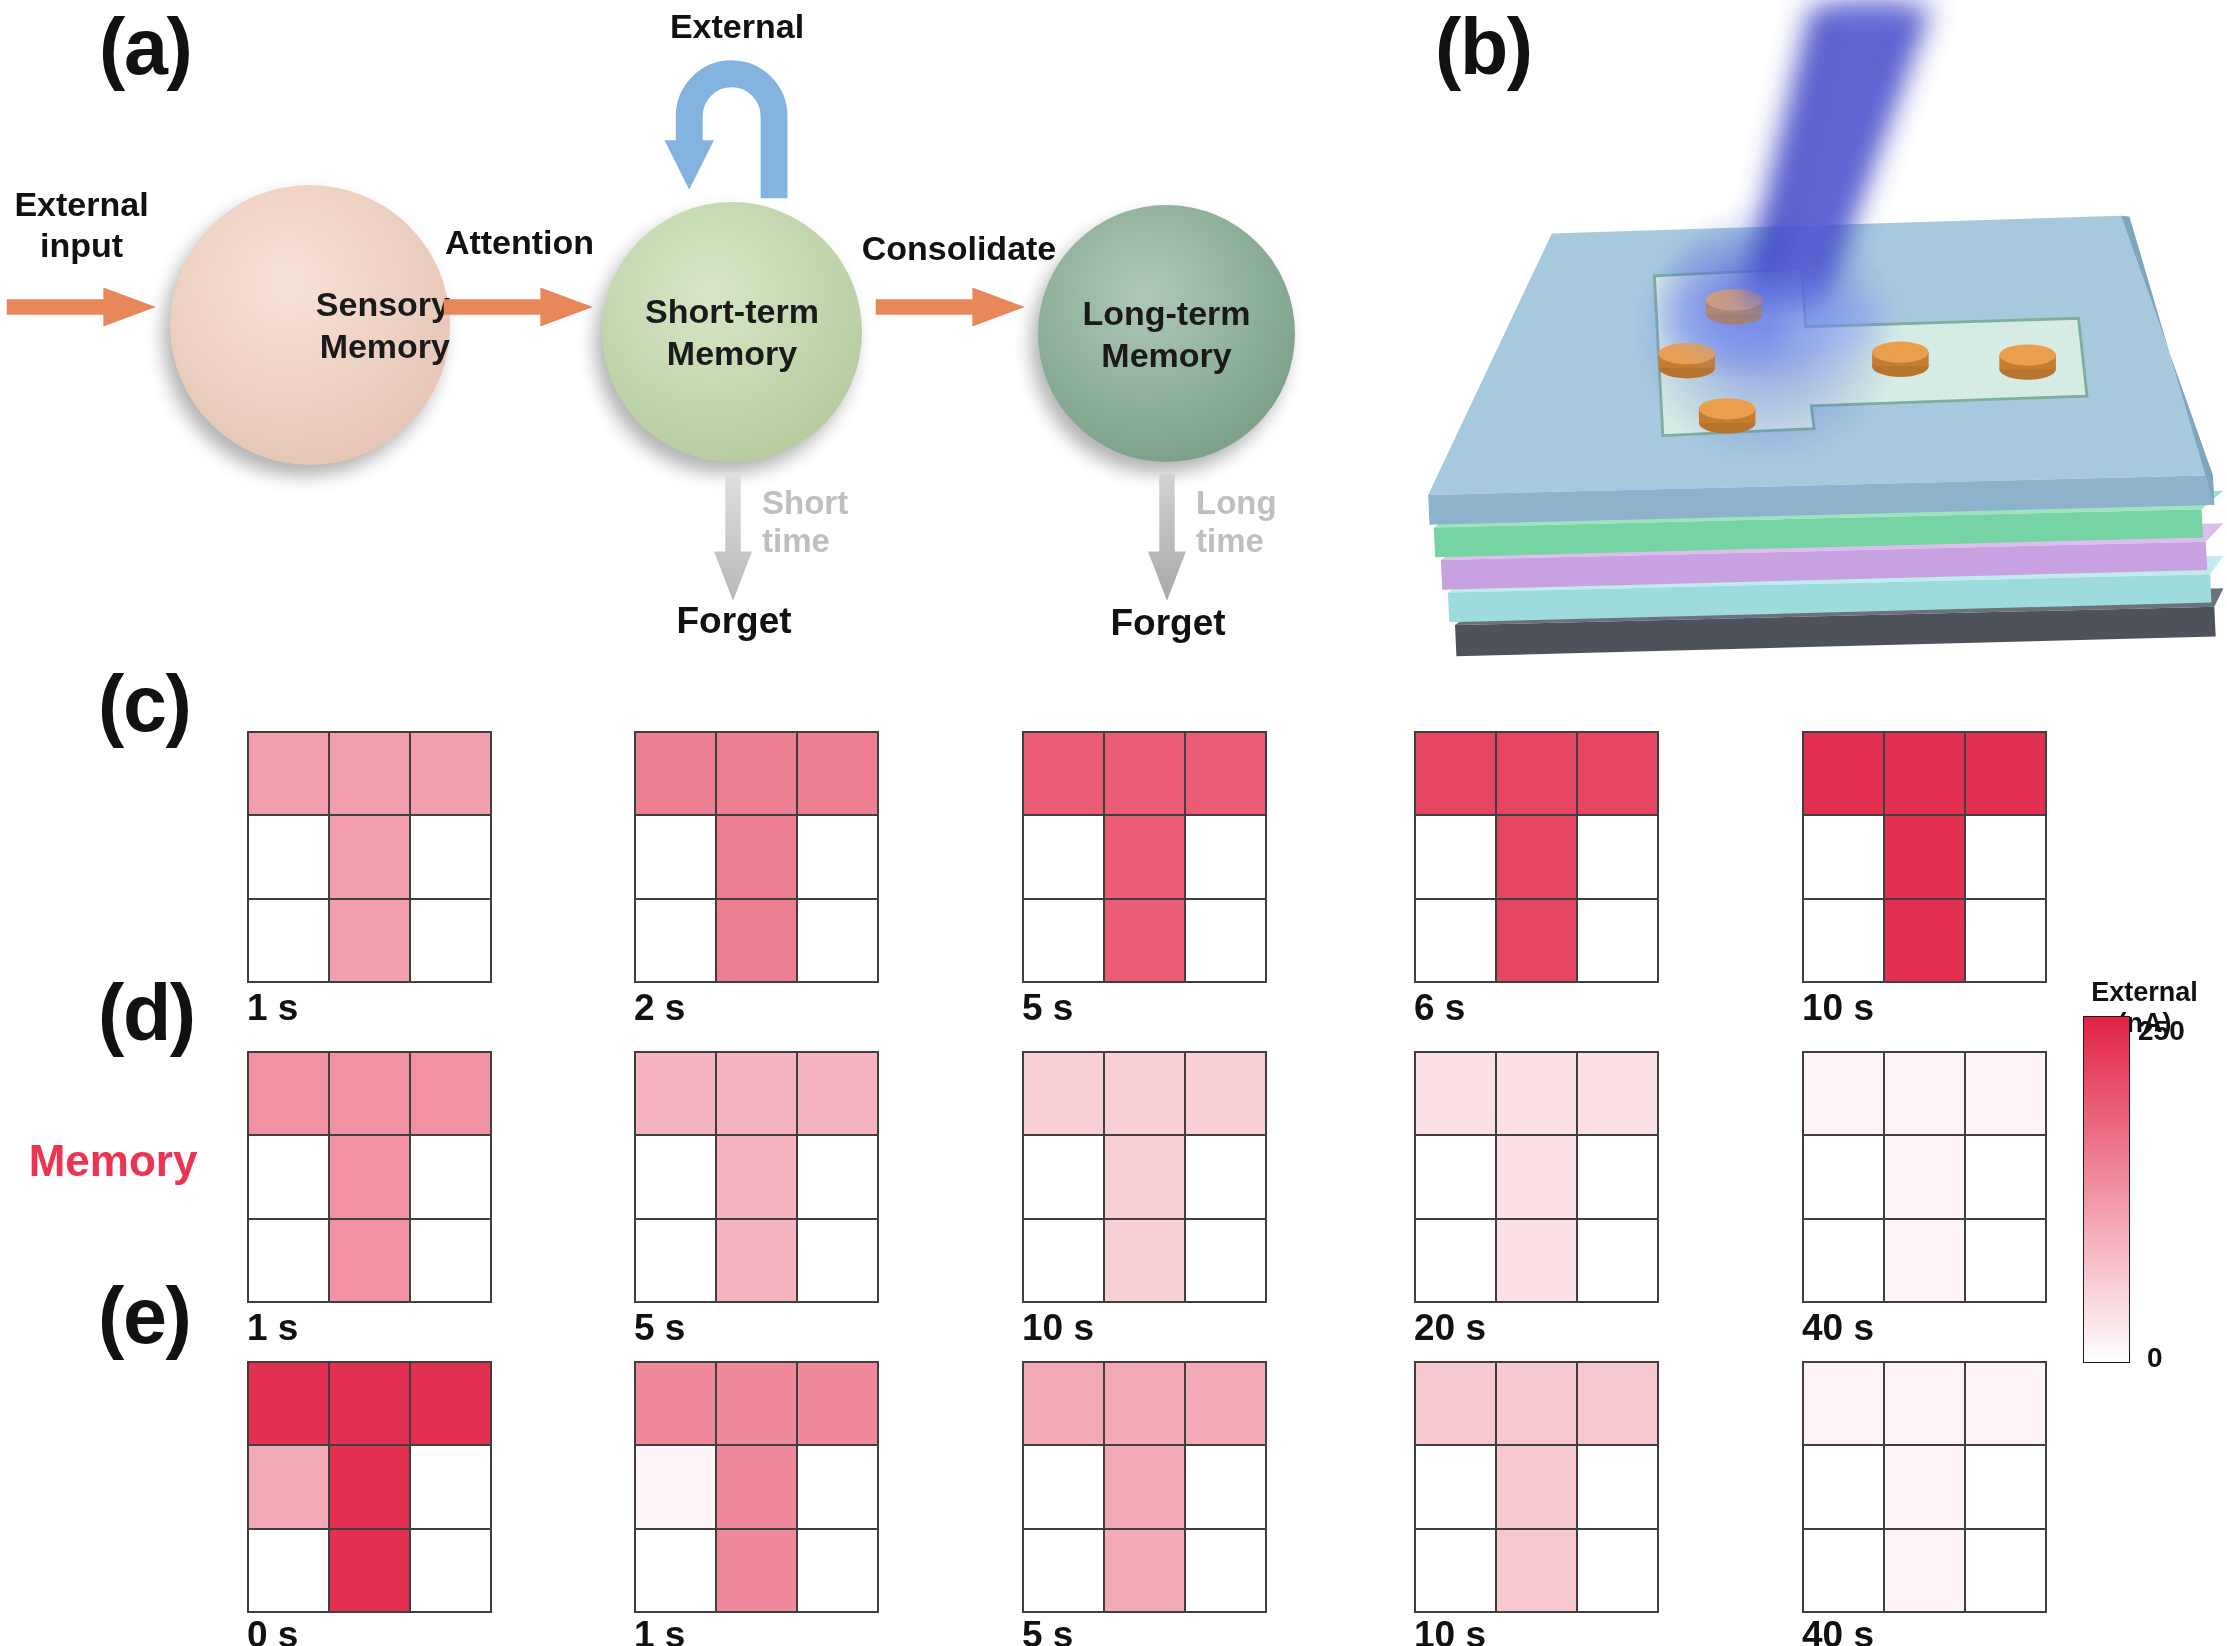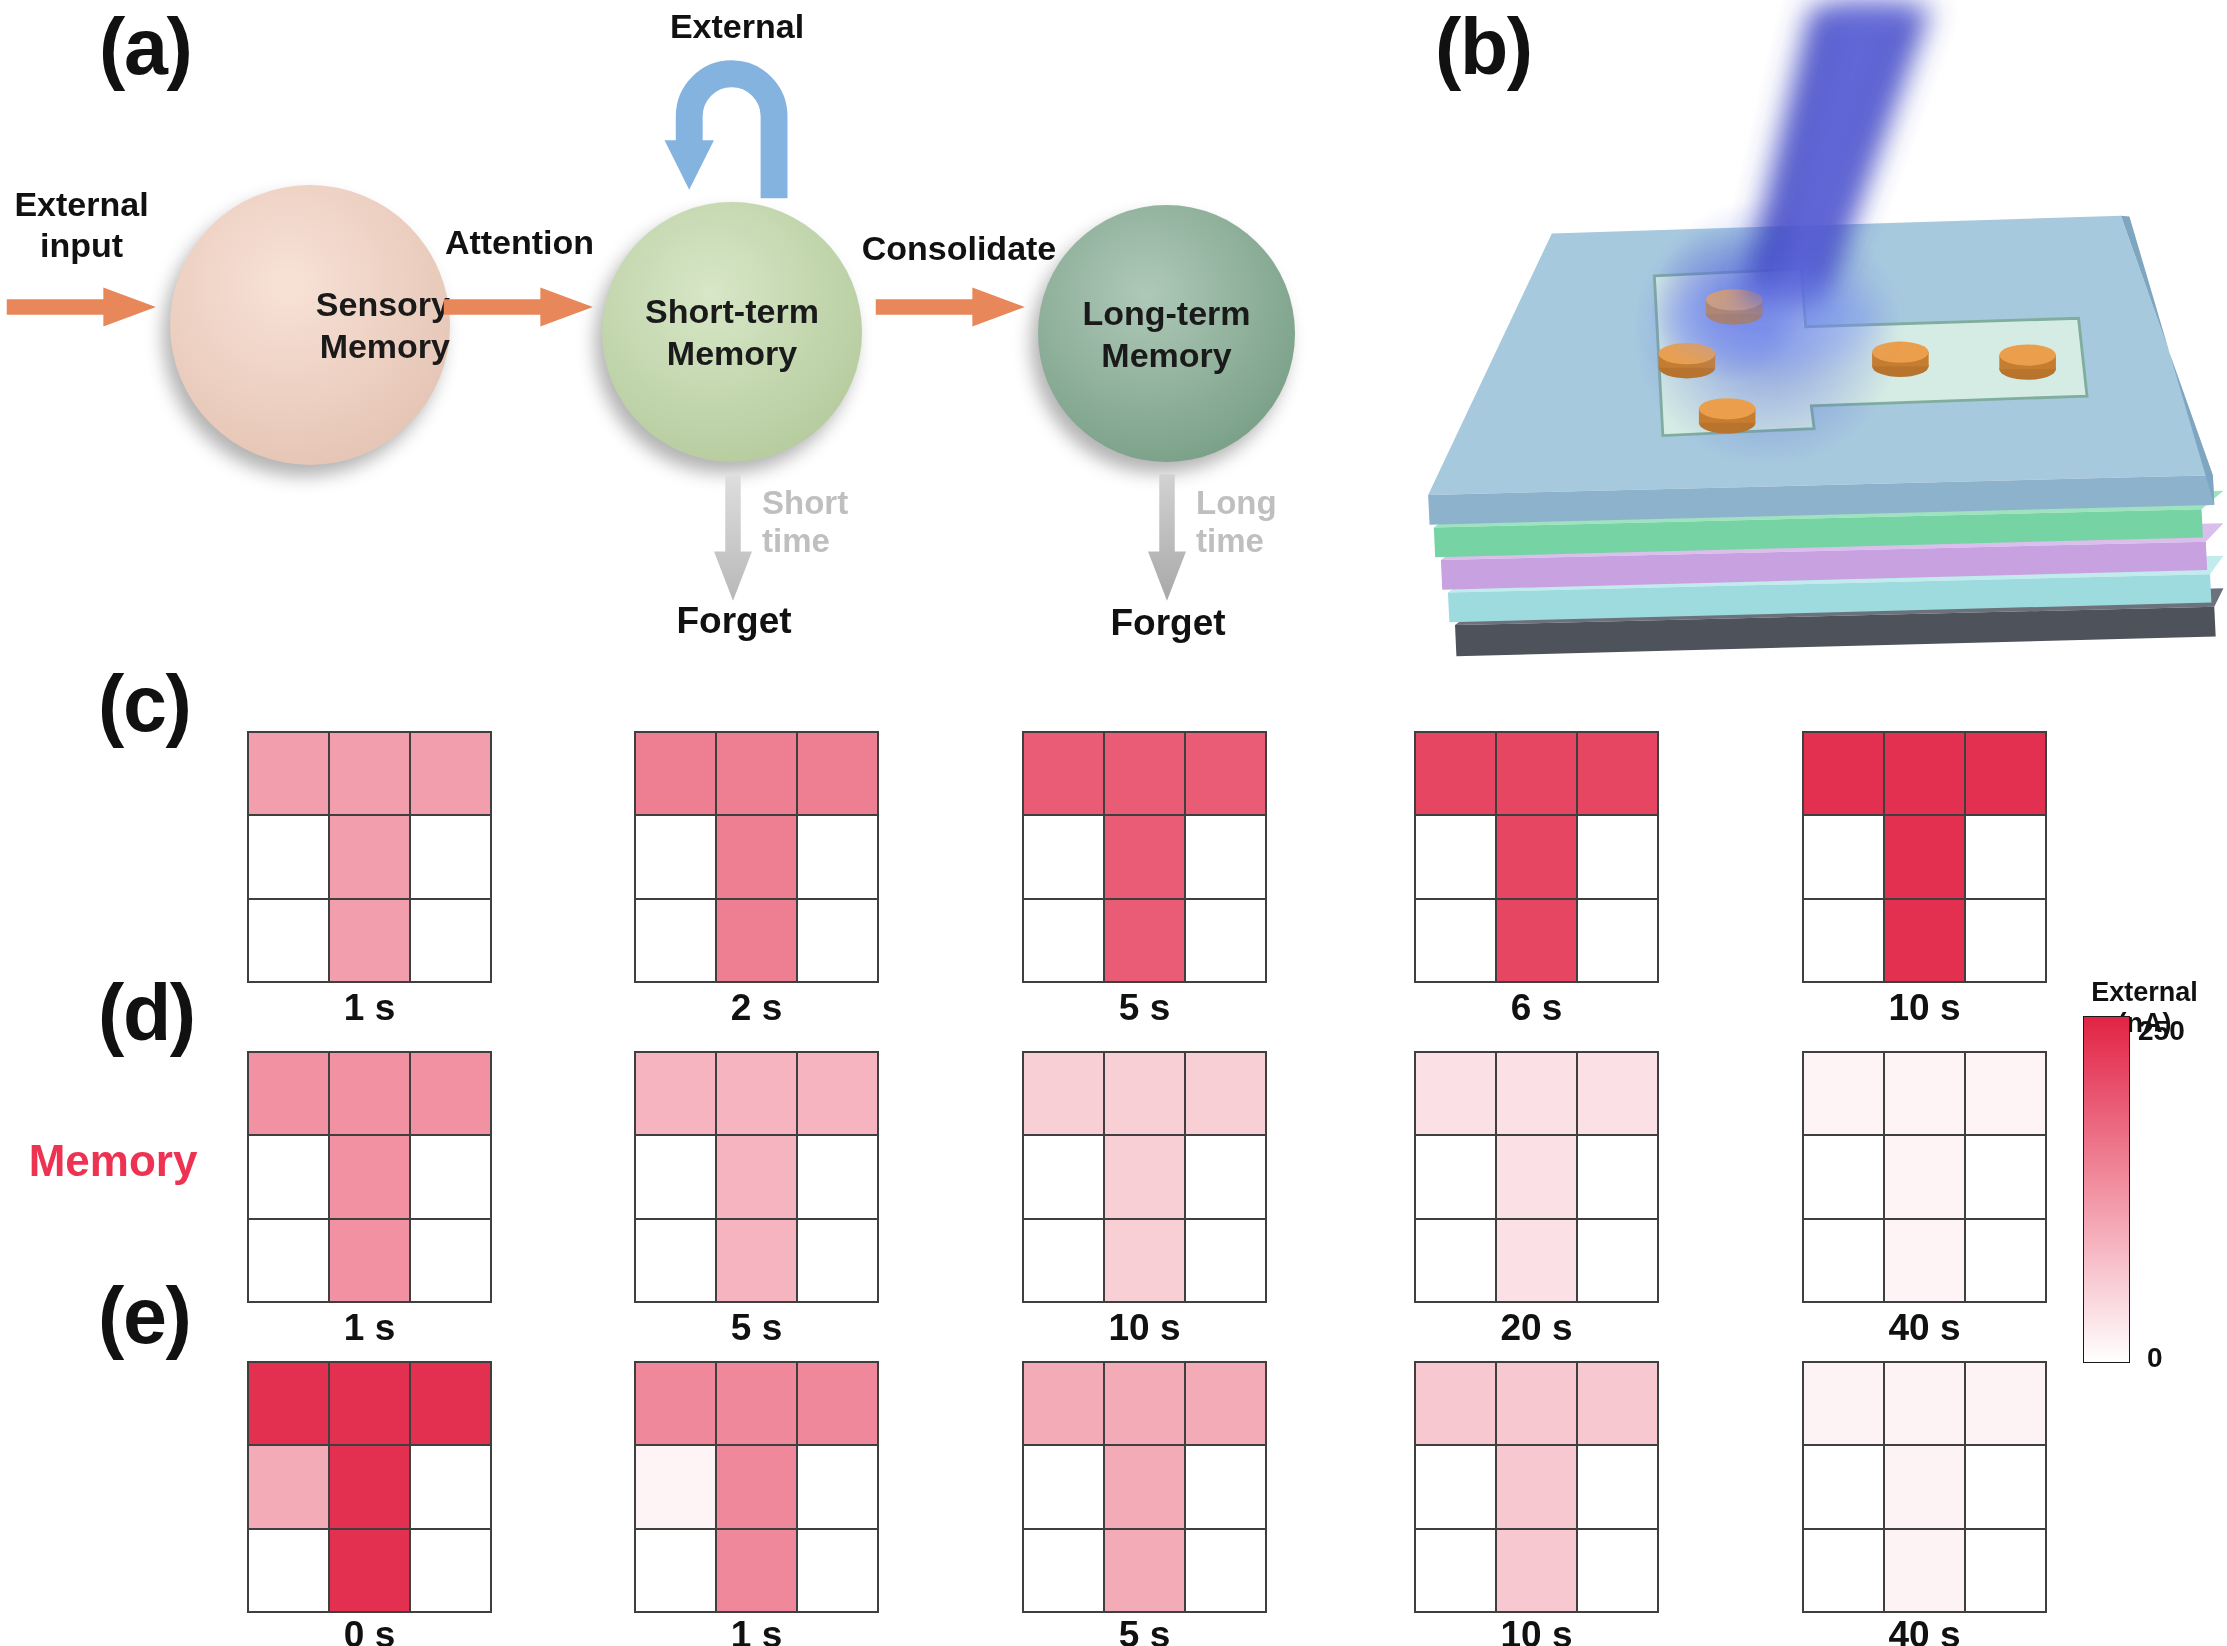--- a/index.html
+++ b/index.html
@@ -8,21 +8,21 @@
   .abs { position:absolute; }
   .pletter { position:absolute; font-size:79px; font-weight:bold; color:#111; letter-spacing:-1.4px; }
   .node { position:absolute; border-radius:50%; display:flex; flex-direction:column; align-items:center; justify-content:center;
           text-align:center; font-weight:bold; font-size:34px; line-height:42px; color:#1a1a1a;
           background-image:radial-gradient(circle at 42% 35%, rgba(255,255,255,0.38), rgba(0,0,0,0.07) 88%);
           box-shadow:-7px 11.3px 18.4px rgba(0,0,0,0.30); }
   .flowlabel { position:absolute; font-weight:bold; font-size:34px; color:#111; text-align:center; line-height:41px; }
   .graytext  { position:absolute; font-weight:bold; font-size:33px; color:#bfbfbf; line-height:38px; }
   .forget    { position:absolute; font-weight:bold; font-size:37px; color:#111; text-align:center; }
   .rowlabel  { position:absolute; font-weight:bold; font-size:44px; color:#ee3352; text-align:center; line-height:69px; }
-  .time      { position:absolute; font-weight:bold; font-size:37px; color:#111; text-align:center; }
+  .time      { position:absolute; font-weight:bold; font-size:37px; color:#111; text-align:left; }
   .hm  { position:absolute; width:245px; height:252px; display:grid;
          grid-template-columns:repeat(3,1fr); grid-template-rows:repeat(3,1fr);
          gap:2.1px; border:2.1px solid #3f3f3f; background:#3f3f3f; }
   .hm .cell { background:#ffffff; }
   .cbar { position:absolute; width:47px; height:347px; border:1.4px solid #1a1a1a; }
   .cbar-label { position:absolute; font-weight:bold; font-size:28px; color:#111; }
 </style>
 </head>
 <body>
 

